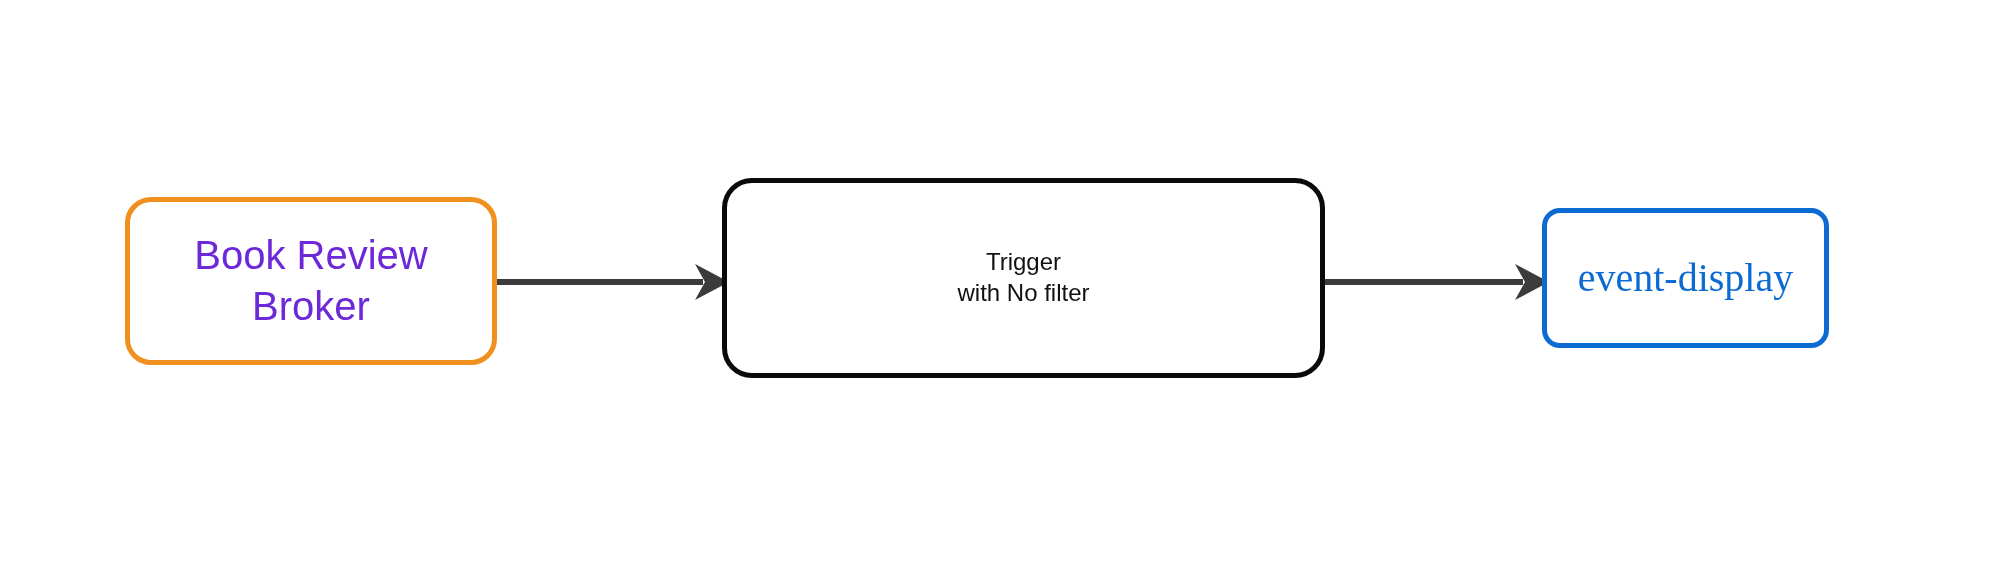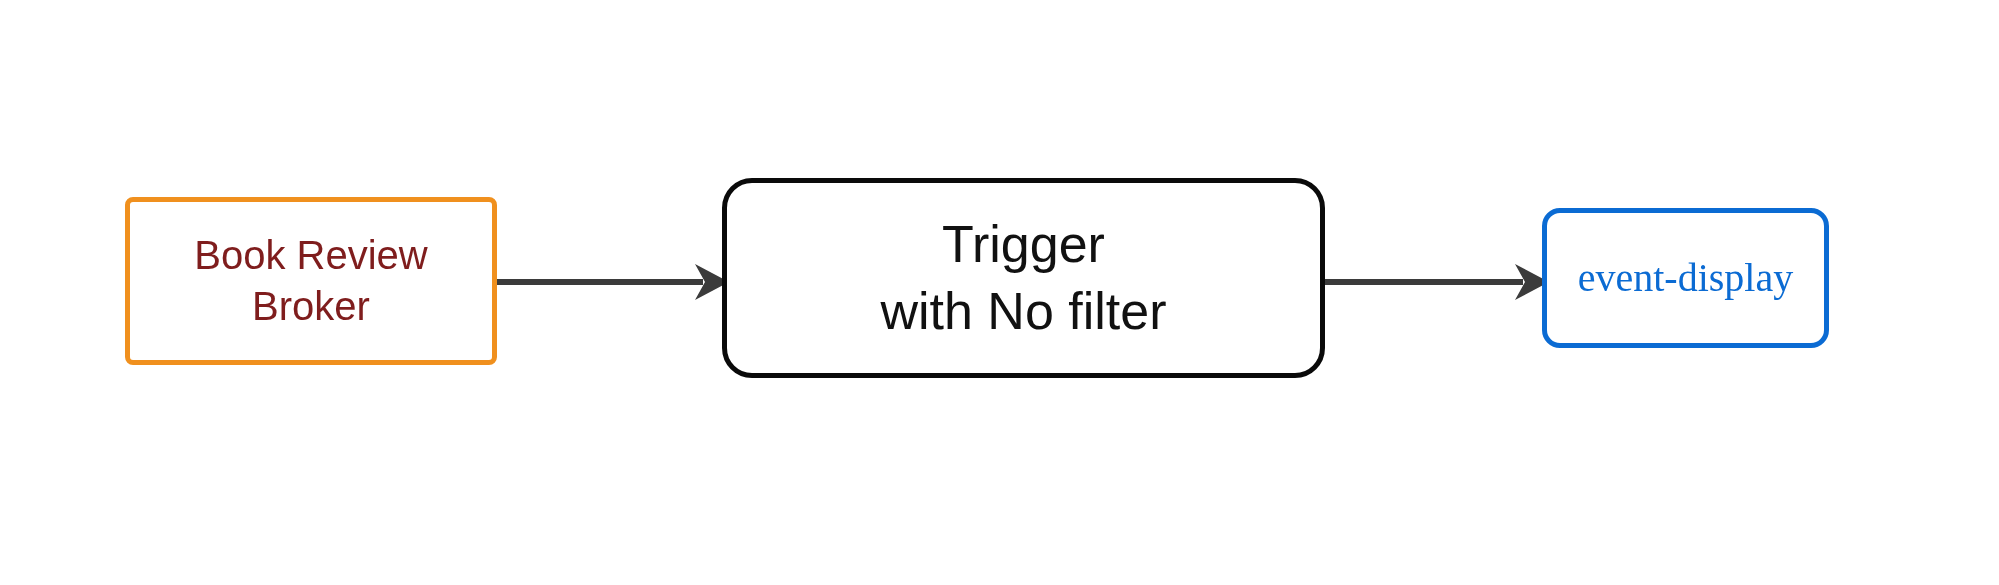--- a/index.html
+++ b/index.html
@@ -48,21 +48,21 @@
 
   
   #node-trigger {
     left: 722px;
     top: 178px;
     width: 603px;
     height: 200px;
     border: 5px solid var(--trigger-color, #0a0a0a);
     border-radius: 30px;
     color: var(--trigger-text-color, #111111);
-    font-size: 52px;
+    font-size: 24px;
   }
 
   
   #node-sink {
     left: 1542px;
     top: 208px;
     width: 287px;
     height: 140px;
     border: 5px solid var(--sink-color, #0b6bd3);
     border-radius: 18px;
@@ -88,21 +88,21 @@
     top: 262px;
     width: 224px;
   }
   .edge svg { display: block; overflow: visible; }
 </style>
 </head>
 <body>
 
 <div id="diagram-canvas" style="background: rgb(255, 255, 255);">
 
-  <div class="node" id="node-source" style="border-color: rgb(240, 144, 30); color: #7f1d1d; background: rgb(255, 255, 255); border-radius: 8px;">
+  <div class="node" id="node-source" style="border-color: rgb(240, 144, 30); color: #6d28d9; background: rgb(255, 255, 255);">
     <span>Book Review
 Broker</span>
   </div>
 
   <div class="edge" id="edge-source-trigger">
     <svg width="232" height="40" viewBox="0 0 232 40">
       <line x1="0" y1="20" x2="206" y2="20" stroke="#3b3b3b" stroke-width="6"></line>
       <path d="M 198 2 L 232 20 L 198 38 L 208 20 Z" fill="#3b3b3b"></path>
     </svg>
   </div>

